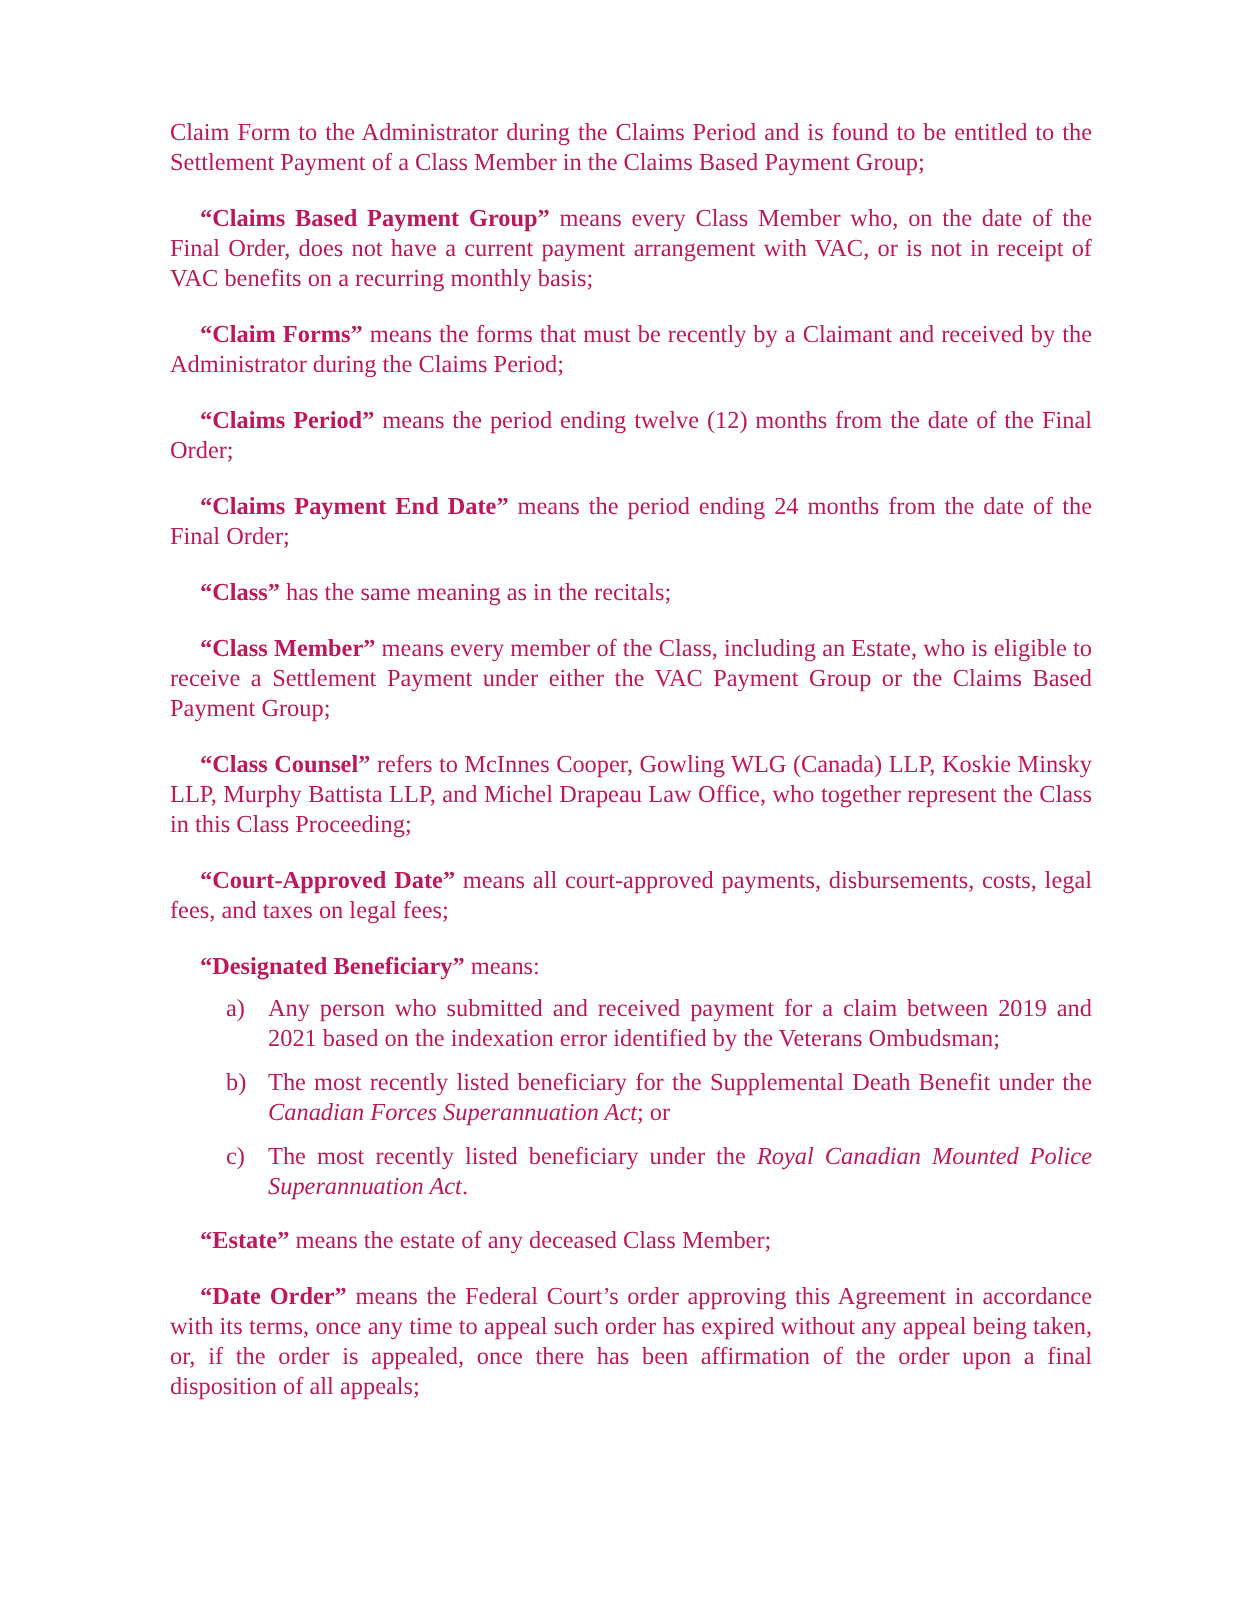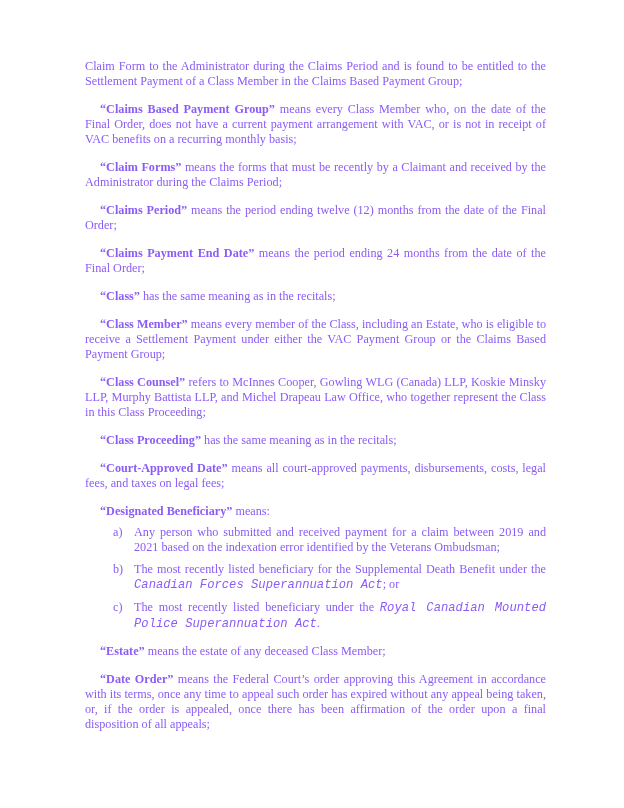--- a/index.html
+++ b/index.html
@@ -3,35 +3,35 @@
 <meta charset="utf-8">
 <style>
   html, body { margin: 0; padding: 0; background: #ffffff; }
   .page {
     position: relative;
     width: 624px;
     height: 752px;
     background: #ffffff;
     overflow: hidden;
     font-family: "Liberation Serif", serif;
-    color: #8b5cf6;
+    color: #be185d;
   }
   .content {
     position: absolute;
     left: 85px;
     top: 59px;
     width: 461px;
     font-size: 12.2px;
     line-height: 15px;
     text-align: justify;
   }
   .content p { margin: 0 0 13px 0; }
   .content p.list-head { margin-bottom: 6px; }
   b { font-weight: bold; margin-left: 15px; }
-  i { font-style: italic; font-family: Liberation Mono, monospace; }
+  i { font-style: italic; }
   .blist { margin: 0 0 12px 0; }
   .bitem { display: flex; margin: 0 0 7px 0; }
   .bitem:last-child { margin-bottom: 0; }
   .bmark { flex: 0 0 21px; margin-left: 28px; }
   .btext { flex: 1 1 auto; text-align: justify; }
   .page-footer {
     position: absolute;
     left: 85px;
     top: 757px;
     width: 461px;
@@ -55,21 +55,20 @@
     <p><b>“Claims Period”</b><span> means the period ending twelve (12) months from the date of the Final Order;</span></p>
 
     <p><b>“Claims Payment End Date”</b><span> means the period ending 24 months from the date of the Final Order;</span></p>
 
     <p><b>“Class”</b><span> has the same meaning as in the recitals;</span></p>
 
     <p><b>“Class Member”</b><span> means every member of the Class, including an Estate, who is eligible to receive a Settlement Payment under either the VAC Payment Group or the Claims Based Payment Group;</span></p>
 
     <p><b>“Class Counsel”</b><span> refers to McInnes Cooper, Gowling WLG (Canada) LLP, Koskie Minsky LLP, Murphy Battista LLP, and Michel Drapeau Law Office, who together represent the Class in this Class Proceeding;</span></p>
 
-    <p><b>“Class Proceeding”</b><span> has the same meaning as in the recitals;</span></p>
 
     <p><b>“Court-Approved Date”</b><span> means all court-approved payments, disbursements, costs, legal fees, and taxes on legal fees;</span></p>
 
     <p class="list-head"><b>“Designated Beneficiary”</b><span> means:</span></p>
 
     <div class="blist">
       <div class="bitem">
         <span class="bmark">a)</span>
         <span class="btext">Any person who submitted and received payment for a claim between 2019 and 2021 based on the indexation error identified by the Veterans Ombudsman;</span>
       </div>

